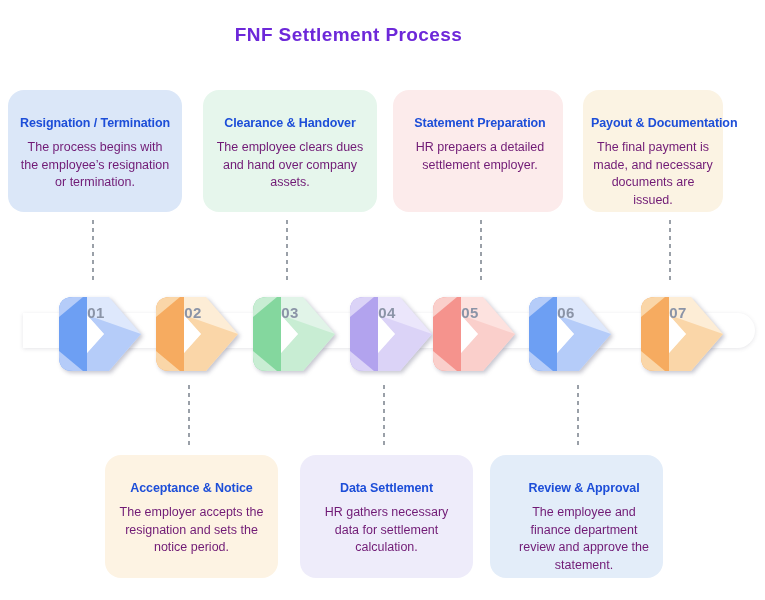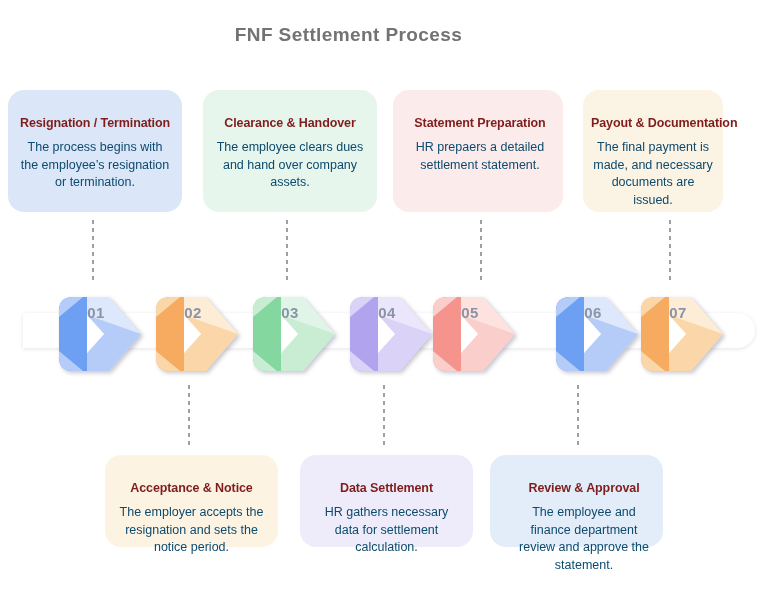--- a/index.html
+++ b/index.html
@@ -2,35 +2,35 @@
 <html><head>
 <meta charset="utf-8">
 <style>
   html,body{margin:0;padding:0;background:#ffffff;}
   .stage{
     position:relative;width:765px;height:600px;background:#ffffff;overflow:hidden;
     font-family:"Liberation Sans","DejaVu Sans",sans-serif;
   }
   .diagram-title{
     position:absolute;left:0;top:24px;width:697px;text-align:center;
-    font-size:19px;font-weight:bold;color:#737373;letter-spacing:.4px;
+    font-size:19px;font-weight:bold;color:#6d28d9;letter-spacing:.4px;
   }
   .card{
     position:absolute;border-radius:16px;box-sizing:border-box;
     padding:26px 8px 10px 8px;text-align:center;
   }
   .card .card-title{
-    font-size:12.5px;font-weight:bold;color:#7f1d1d;white-space:nowrap;
+    font-size:12.5px;font-weight:bold;color:#1d4ed8;white-space:nowrap;
     letter-spacing:-.1px;margin-bottom:9px;
   }
   .card .card-body{
-    font-size:12.5px;color:#0c4a6e;line-height:1.4;white-space:pre-line;
+    font-size:12.5px;color:#701a75;line-height:1.4;white-space:pre-line;
   }
   .top-card{top:90px;height:122px;}
-  .bottom-card{top:455px;height:92px;}
+  .bottom-card{top:455px;height:123px;}
   .band{
     position:absolute;left:23px;top:313px;width:732px;height:35px;background:#ffffff;
     border-radius:0 18px 18px 0;box-shadow:0 1px 4px rgba(70,70,90,.14);
   }
   .step{
     position:absolute;top:297px;width:82px;height:74px;
   }
   .step svg{filter:drop-shadow(2px 2px 2px rgba(110,110,135,.40));}
   .step text{
     font-family:"Liberation Sans","DejaVu Sans",sans-serif;
@@ -58,21 +58,21 @@
   </div>
   <div class="card top-card" style="left: 203px; width: 174px; background: rgb(230, 246, 236);">
     <div class="card-title">Clearance &amp; Handover</div>
     <div class="card-body">The employee clears dues
 and hand over company
 assets.</div>
   </div>
   <div class="card top-card" style="left: 393px; width: 170px; background: rgb(252, 235, 235); padding-left: 12px;">
     <div class="card-title">Statement Preparation</div>
     <div class="card-body">HR prepaers a detailed
-settlement statement.</div>
+settlement employer.</div>
   </div>
   <div class="card top-card" style="left: 583px; width: 140px; background: rgb(251, 243, 227);">
     <div class="card-title">Payout &amp; Documentation</div>
     <div class="card-body">The final payment is
 made, and necessary
 documents are issued.</div>
   </div>
 
   <div class="card bottom-card" style="left: 105px; width: 173px; background: rgb(253, 243, 227);">
     <div class="card-title">Acceptance &amp; Notice</div>
@@ -153,21 +153,21 @@
     <svg width="82" height="74" viewBox="0 0 82 74">
       <path d="M14 0 H50 L82 37 L50 74 H14 Q0 74 0 60 V14 Q0 0 14 0 Z" fill="var(--light)"></path>
       <path d="M28 18 L82 37 L50 74 H28 V56 L45 37 Z" fill="var(--mid)"></path>
       <path d="M28 18 L45 37 L28 56 Z" fill="#ffffff"></path>
       <path d="M14 0 H28 V74 H14 Q0 74 0 60 V14 Q0 0 14 0 Z" fill="var(--solid)"></path>
       <path d="M24 0 L0 20 V14 Q0 0 14 0 Z" fill="var(--mid)"></path>
       <path d="M24 74 L0 54 V60 Q0 74 14 74 Z" fill="var(--mid)"></path>
       <text x="37" y="21" text-anchor="middle">05</text>
     </svg>
   </div>
-  <div class="step" style="left: 556px; text-decoration: underline; --solid: #6D9FF3; --mid: #B5CCF9; --light: #DEE8FC;">
+  <div class="step" style="left: 529px; text-decoration: underline; --solid: #6D9FF3; --mid: #B5CCF9; --light: #DEE8FC;">
     <svg width="82" height="74" viewBox="0 0 82 74">
       <path d="M14 0 H50 L82 37 L50 74 H14 Q0 74 0 60 V14 Q0 0 14 0 Z" fill="var(--light)"></path>
       <path d="M28 18 L82 37 L50 74 H28 V56 L45 37 Z" fill="var(--mid)"></path>
       <path d="M28 18 L45 37 L28 56 Z" fill="#ffffff"></path>
       <path d="M14 0 H28 V74 H14 Q0 74 0 60 V14 Q0 0 14 0 Z" fill="var(--solid)"></path>
       <path d="M24 0 L0 20 V14 Q0 0 14 0 Z" fill="var(--mid)"></path>
       <path d="M24 74 L0 54 V60 Q0 74 14 74 Z" fill="var(--mid)"></path>
       <text x="37" y="21" text-anchor="middle">06</text>
     </svg>
   </div>

